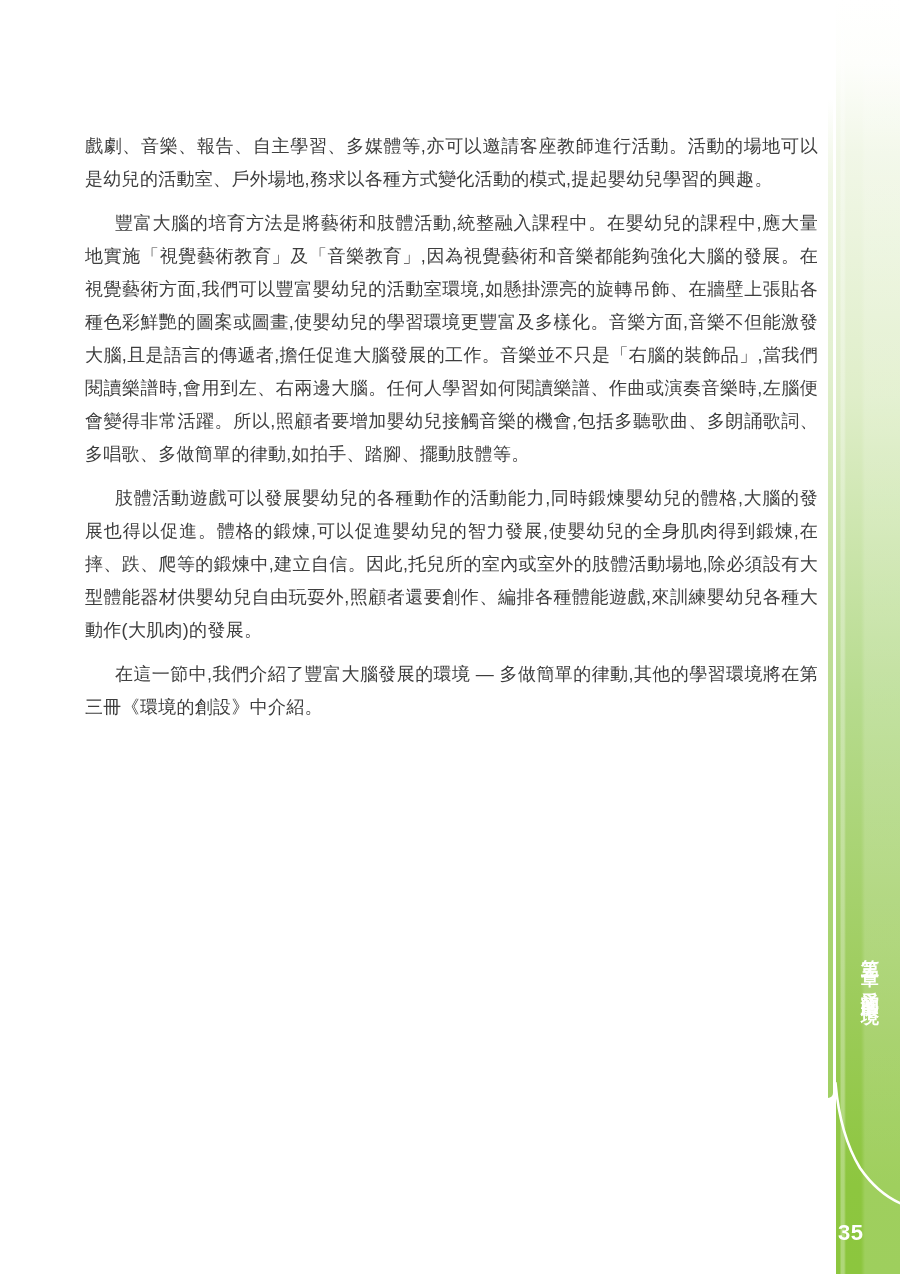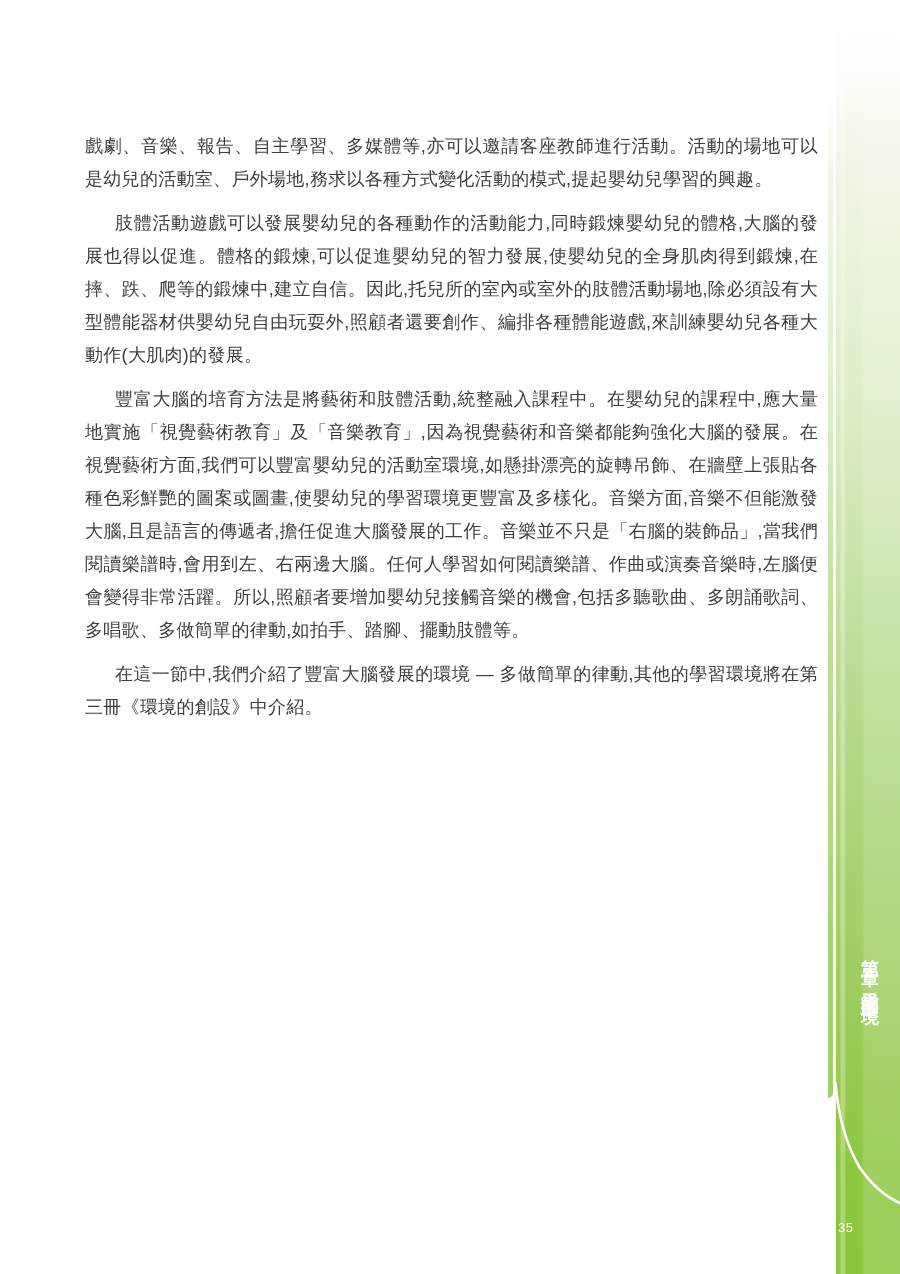--- a/index.html
+++ b/index.html
@@ -106,22 +106,22 @@
     text-align: left;
   }
   .chapter-tab .sec { margin-top: 18px; }
 
   
   .page-number {
     position: absolute;
     left: 838px;
     top: 1220px;
     color: #ffffff;
-    font-size: 13px;
-    font-weight: normal;
+    font-size: 22px;
+    font-weight: bold;
     letter-spacing: 0.5px;
   }
 </style>
 </head>
 <body>
 
 <div class="ribbon"></div>
 <div class="ribbon-stripe"></div>
 
 <svg class="ribbon-curve" viewBox="0 0 80 1274" xmlns="http://www.w3.org/2000/svg" aria-hidden="true">
@@ -129,16 +129,16 @@
 </svg>
 
 <div class="chapter-tab">
   <span>第三章</span><span class="sec">愛的環境</span>
 </div>
 
 <div class="page-number">35</div>
 
 <div class="content">
   <p>戲劇、音樂、報告、自主學習、多媒體等,亦可以邀請客座教師進行活動。活動的場地可以是幼兒的活動室、戶外場地,務求以各種方式變化活動的模式,提起嬰幼兒學習的興趣。</p>
+  <p class="indent">豐富大腦的培育方法是將藝術和肢體活動,統整融入課程中。在嬰幼兒的課程中,應大量地實施「視覺藝術教育」及「音樂教育」,因為視覺藝術和音樂都能夠強化大腦的發展。在視覺藝術方面,我們可以豐富嬰幼兒的活動室環境,如懸掛漂亮的旋轉吊飾、在牆壁上張貼各種色彩鮮艷的圖案或圖畫,使嬰幼兒的學習環境更豐富及多樣化。音樂方面,音樂不但能激發大腦,且是語言的傳遞者,擔任促進大腦發展的工作。音樂並不只是「右腦的裝飾品」,當我們閱讀樂譜時,會用到左、右兩邊大腦。任何人學習如何閱讀樂譜、作曲或演奏音樂時,左腦便會變得非常活躍。所以,照顧者要增加嬰幼兒接觸音樂的機會,包括多聽歌曲、多朗誦歌詞、多唱歌、多做簡單的律動,如拍手、踏腳、擺動肢體等。</p>
   <p class="indent">肢體活動遊戲可以發展嬰幼兒的各種動作的活動能力,同時鍛煉嬰幼兒的體格,大腦的發展也得以促進。體格的鍛煉,可以促進嬰幼兒的智力發展,使嬰幼兒的全身肌肉得到鍛煉,在摔、跌、爬等的鍛煉中,建立自信。因此,托兒所的室內或室外的肢體活動場地,除必須設有大型體能器材供嬰幼兒自由玩耍外,照顧者還要創作、編排各種體能遊戲,來訓練嬰幼兒各種大動作(大肌肉)的發展。</p>
-  <p class="indent">豐富大腦的培育方法是將藝術和肢體活動,統整融入課程中。在嬰幼兒的課程中,應大量地實施「視覺藝術教育」及「音樂教育」,因為視覺藝術和音樂都能夠強化大腦的發展。在視覺藝術方面,我們可以豐富嬰幼兒的活動室環境,如懸掛漂亮的旋轉吊飾、在牆壁上張貼各種色彩鮮艷的圖案或圖畫,使嬰幼兒的學習環境更豐富及多樣化。音樂方面,音樂不但能激發大腦,且是語言的傳遞者,擔任促進大腦發展的工作。音樂並不只是「右腦的裝飾品」,當我們閱讀樂譜時,會用到左、右兩邊大腦。任何人學習如何閱讀樂譜、作曲或演奏音樂時,左腦便會變得非常活躍。所以,照顧者要增加嬰幼兒接觸音樂的機會,包括多聽歌曲、多朗誦歌詞、多唱歌、多做簡單的律動,如拍手、踏腳、擺動肢體等。</p>
   <p class="indent">在這一節中,我們介紹了豐富大腦發展的環境 — 多做簡單的律動,其他的學習環境將在第三冊《環境的創設》中介紹。</p>
 </div>
 
 </body></html>

